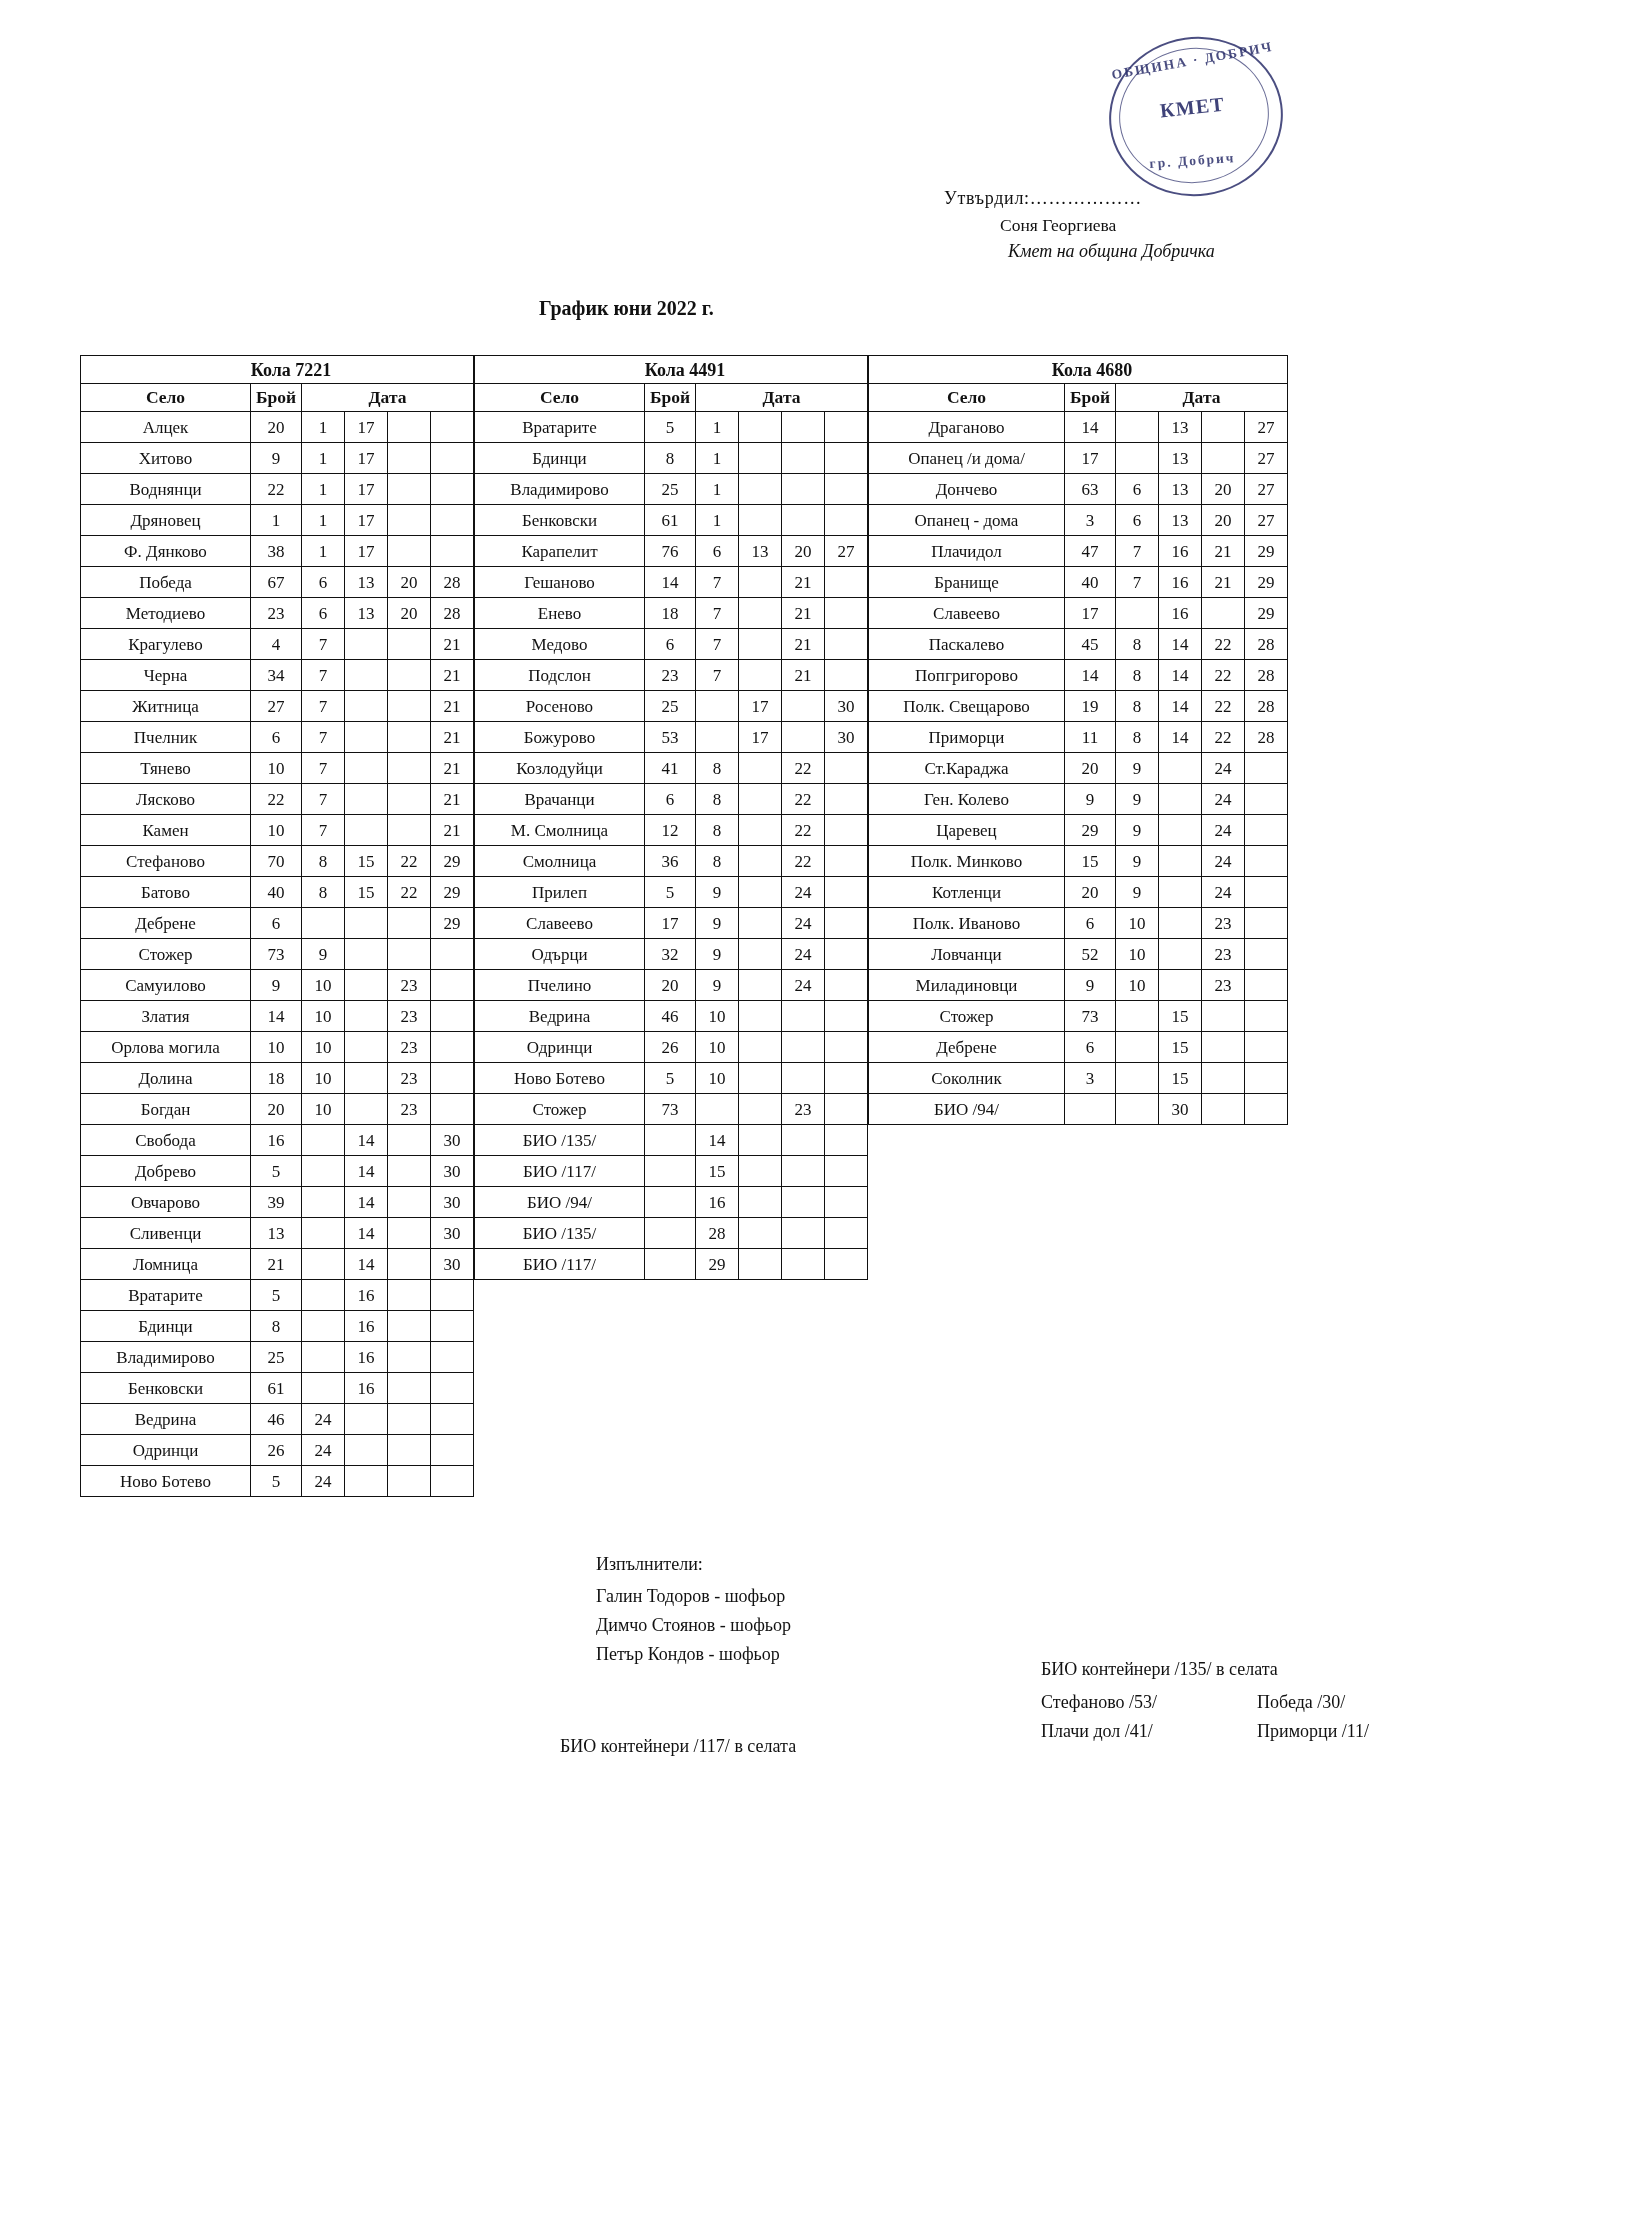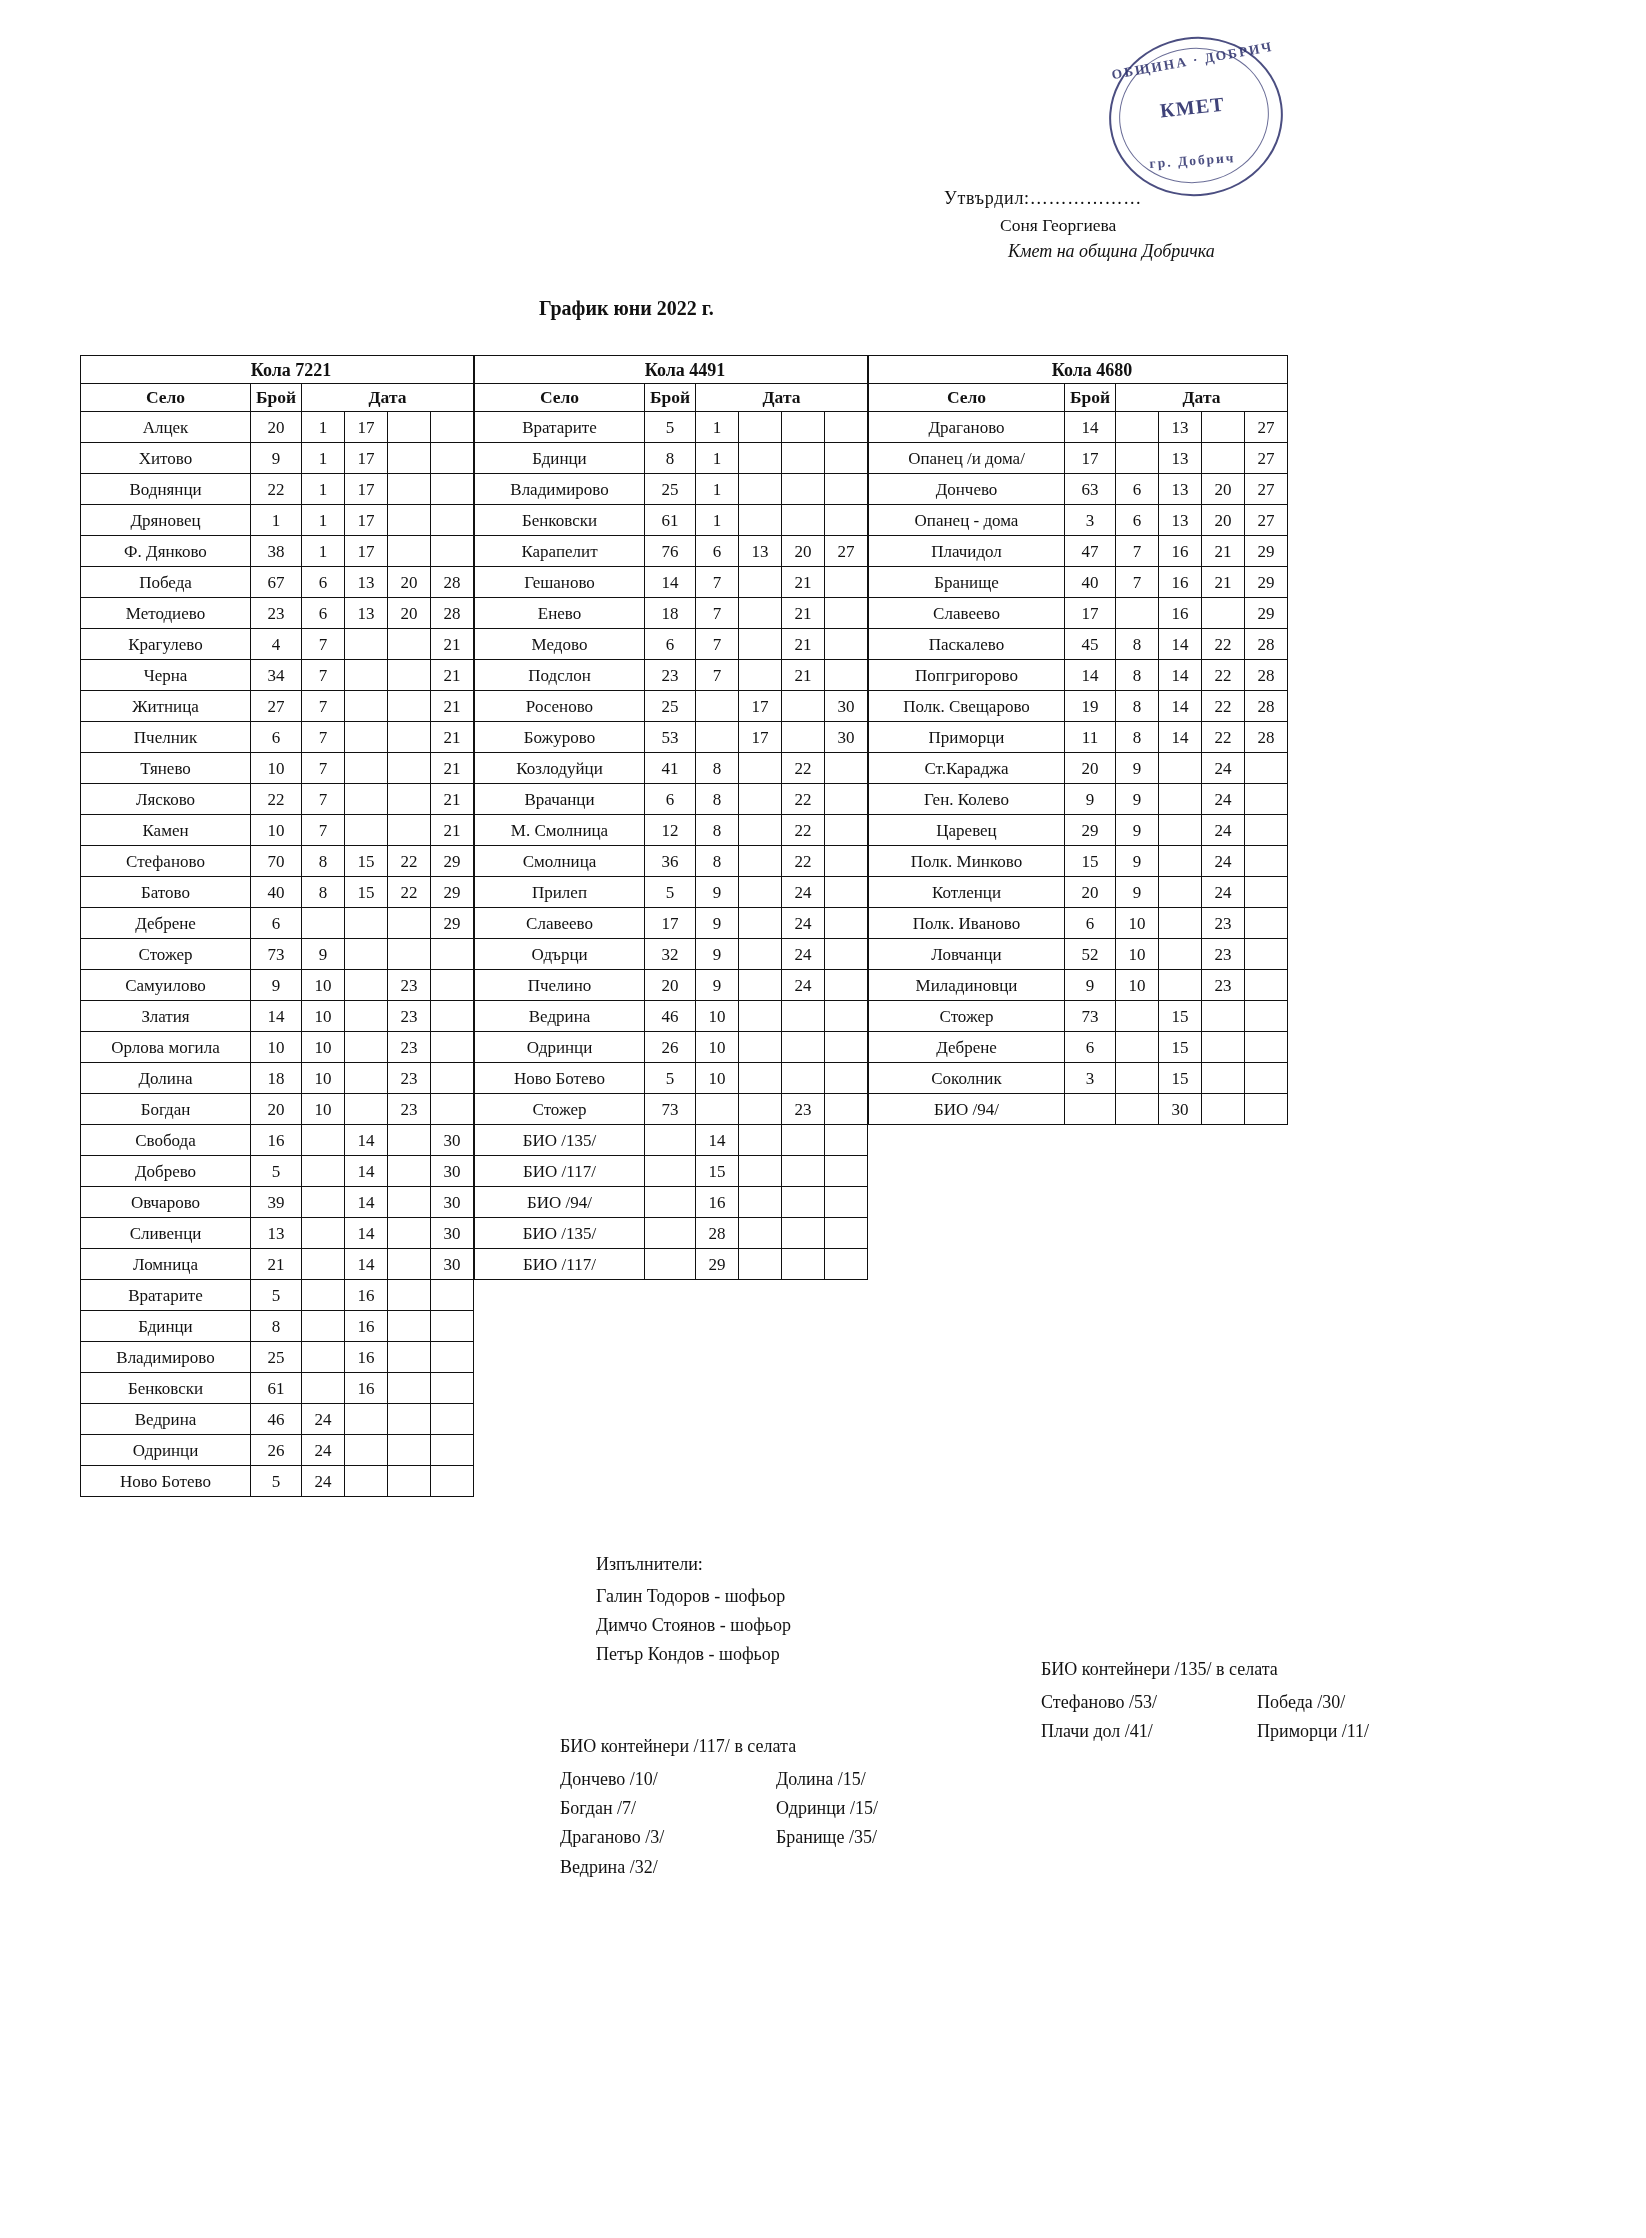--- a/index.html
+++ b/index.html
@@ -924,30 +924,20 @@
 
   <div class="footer execs">
     <div class="hdr">Изпълнители:</div>
     <div>Галин Тодоров - шофьор</div>
     <div>Димчо Стоянов - шофьор</div>
     <div>Петър Кондов - шофьор</div>
   </div>
 
   <div class="footer bio117">
     <div class="bio-hdr">БИО контейнери /117/ в селата</div>
-    <div class="bio-grid">
-      <div>Дончево /10/</div>
-      <div>Долина /15/</div>
-      <div>Богдан /7/</div>
-      <div>Одринци /15/</div>
-      <div>Драганово /3/</div>
-      <div>Бранище /35/</div>
-      <div>Ведрина /32/</div>
-      <div></div>
-    </div>
   </div>
 
   <div class="footer bio135">
     <div class="bio-hdr">БИО контейнери /135/ в селата</div>
     <div class="bio-grid">
       <div>Стефаново /53/</div>
       <div>Победа /30/</div>
       <div>Плачи дол /41/</div>
       <div>Приморци /11/</div>
     </div>

